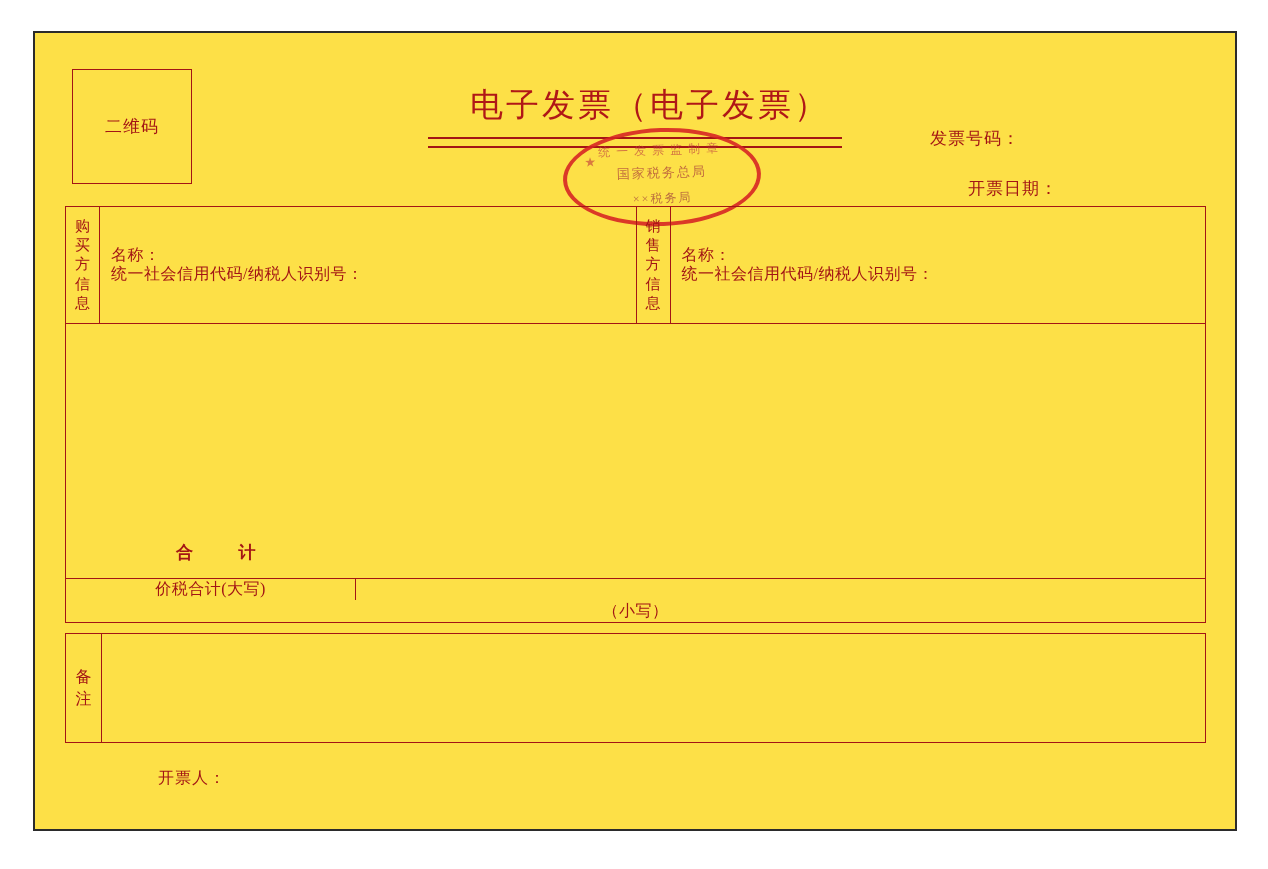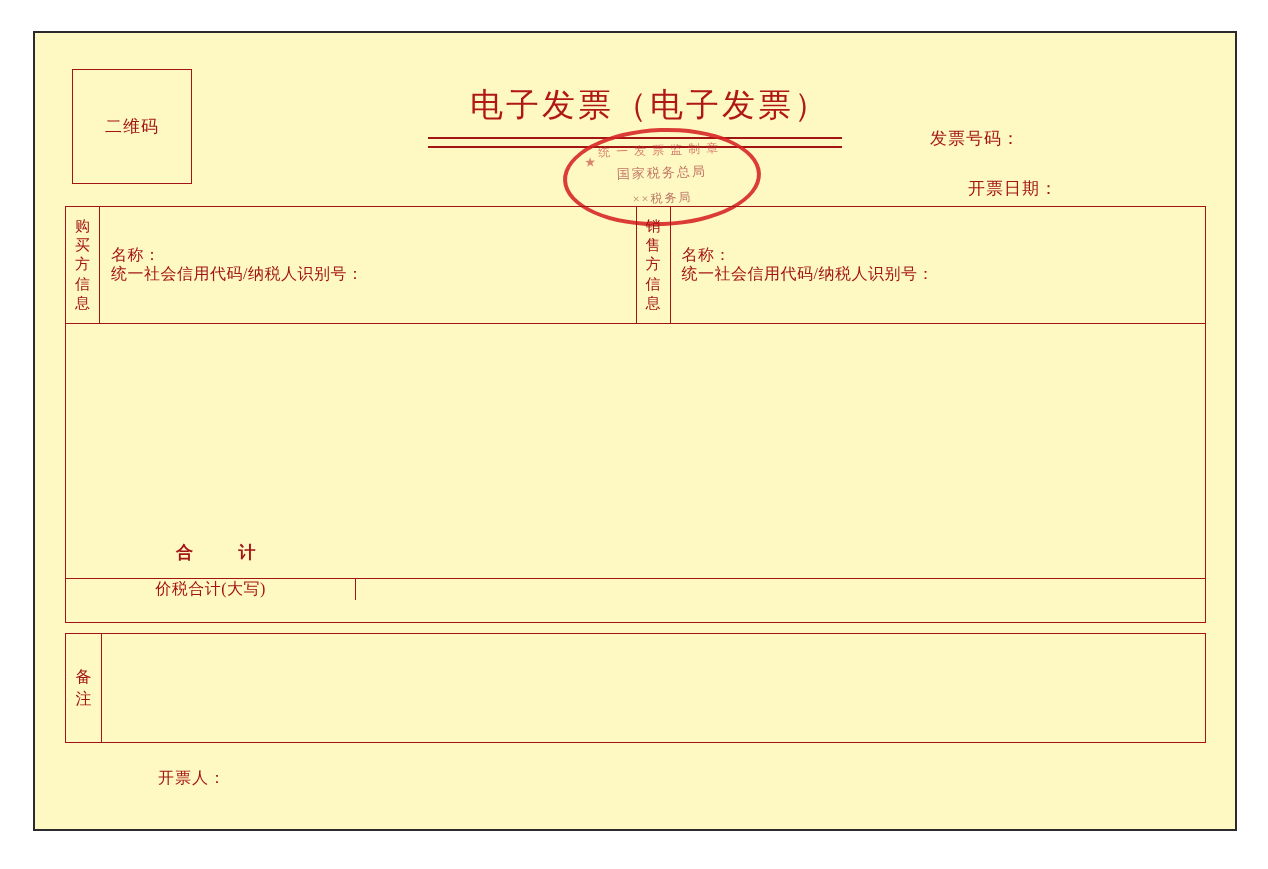--- a/index.html
+++ b/index.html
@@ -15,21 +15,21 @@
     overflow: hidden;
   }
 
   .invoice-page {
     position: absolute;
     left: 33px;
     top: 31px;
     width: 1204px;
     height: 800px;
     border: 2px solid #2b2b2b;
-    background: #fef9c3;
+    background: #fde047;
     box-sizing: border-box;
   }
 
   
   .header {
     position: absolute;
     left: 0;
     top: 0;
     width: 100%;
     height: 175px;
@@ -370,20 +370,21 @@
   <div class="items-block">
     <div class="items-total-row">
       <span>合</span>
       <span class="sp"></span>
       <span>计</span>
     </div>
   </div>
 
   <div class="amount-row">
     <div class="amount-label">价税合计(大写)</div>
+    <div class="amount-value">（小写）</div>
   </div>
 
   <div class="remark-block">
     <div class="remark-label">
       <span>备</span>
       <span>注</span>
     </div>
     <div class="remark-area"></div>
   </div>
 

